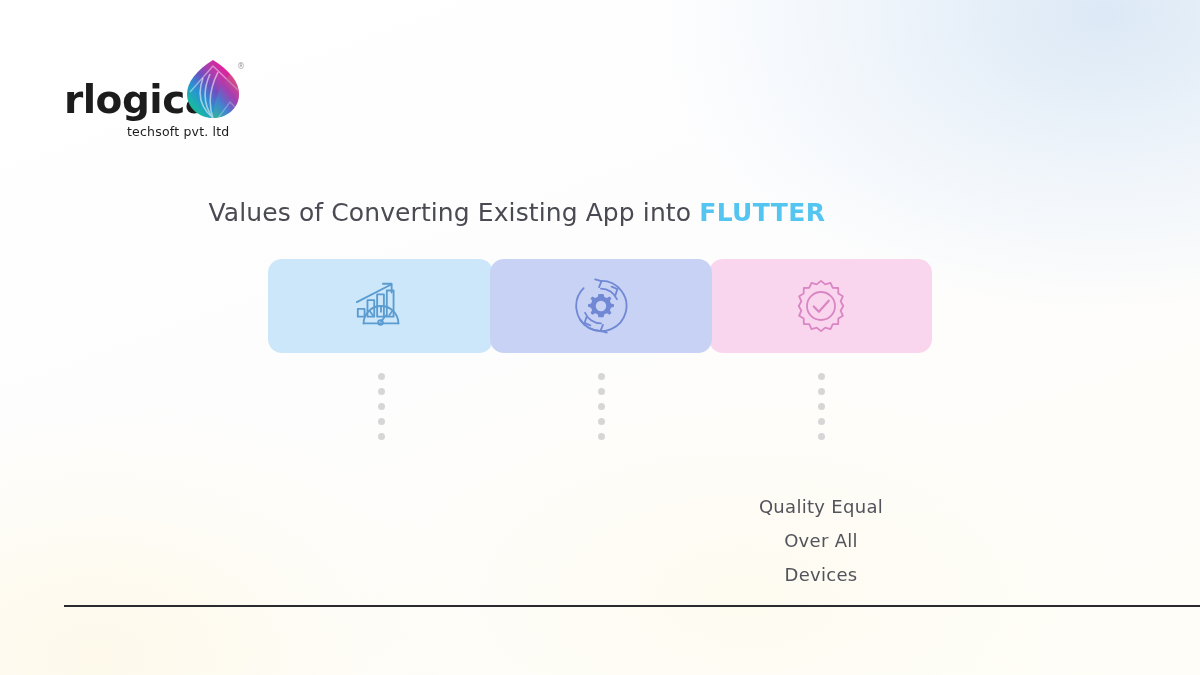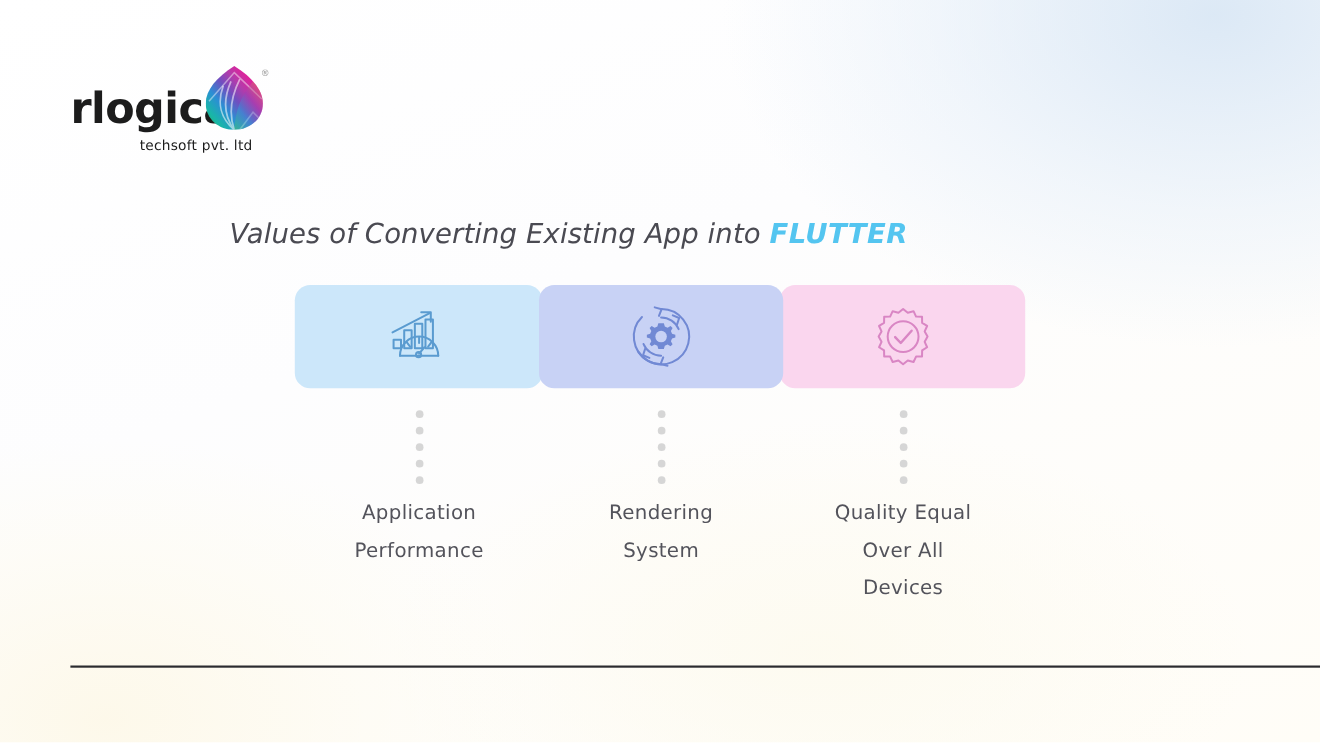--- a/index.html
+++ b/index.html
@@ -78,21 +78,20 @@
     left: 0;
     top: 198px;
     width: 1034px;
     text-align: center;
     font-family: "DejaVu Sans", sans-serif;
     font-size: 25px;
     font-weight: 400;
     letter-spacing: 0.1px;
     color: #4a4a52;
     white-space: nowrap;
-    font-style: italic;
   }
   .title .accent {
     color: #54c5f0;
     font-weight: 700;
     letter-spacing: 0.4px;
   }
 
   
   .cards {
     position: absolute;
@@ -150,21 +149,21 @@
     font-family: "DejaVu Sans", sans-serif;
     font-size: 18px;
     font-weight: 400;
     line-height: 34px;
     letter-spacing: 0.3px;
     color: #53535b;
     white-space: pre-line;
   }
   .label-1 { left: 266px; }
   .label-2 { left: 486px; }
-  .label-3 { left: 706px; }
+  .label-3 { left: 706px; margin-top: 40px; }
 
   
   .rule {
     position: absolute;
     left: 64px;
     top: 605px;
     width: 1136px;
     height: 2px;
     background: #2b2b2f;
   }
@@ -301,23 +300,19 @@
     <span></span>
   </div>
   <div class="dots dots-3">
     <span></span>
     <span></span>
     <span></span>
     <span></span>
     <span></span>
   </div>
 
-  <div class="label label-1">Application
-Performance</div>
-  <div class="label label-2">Rendering
-System</div>
   <div class="label label-3">Quality Equal
 Over All
 Devices</div>
 
   <div class="rule"></div>
 
 </div>
 
 </body></html>

